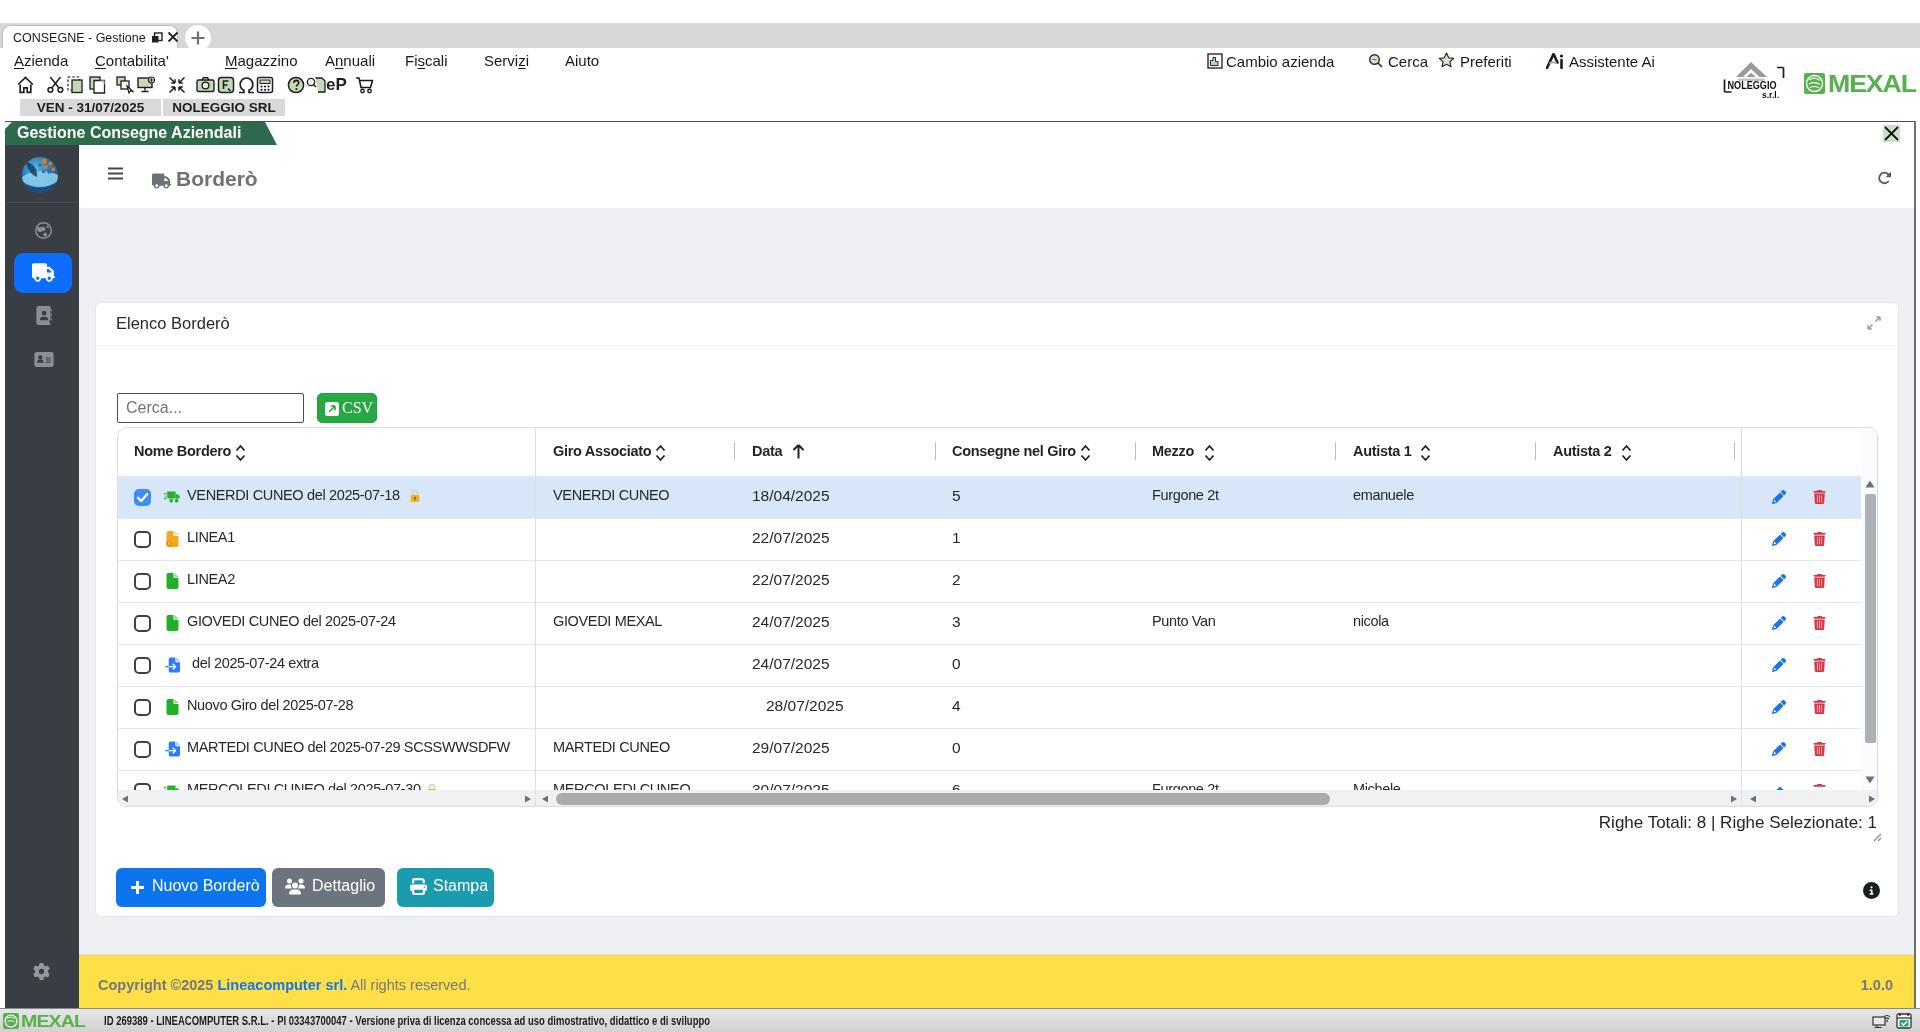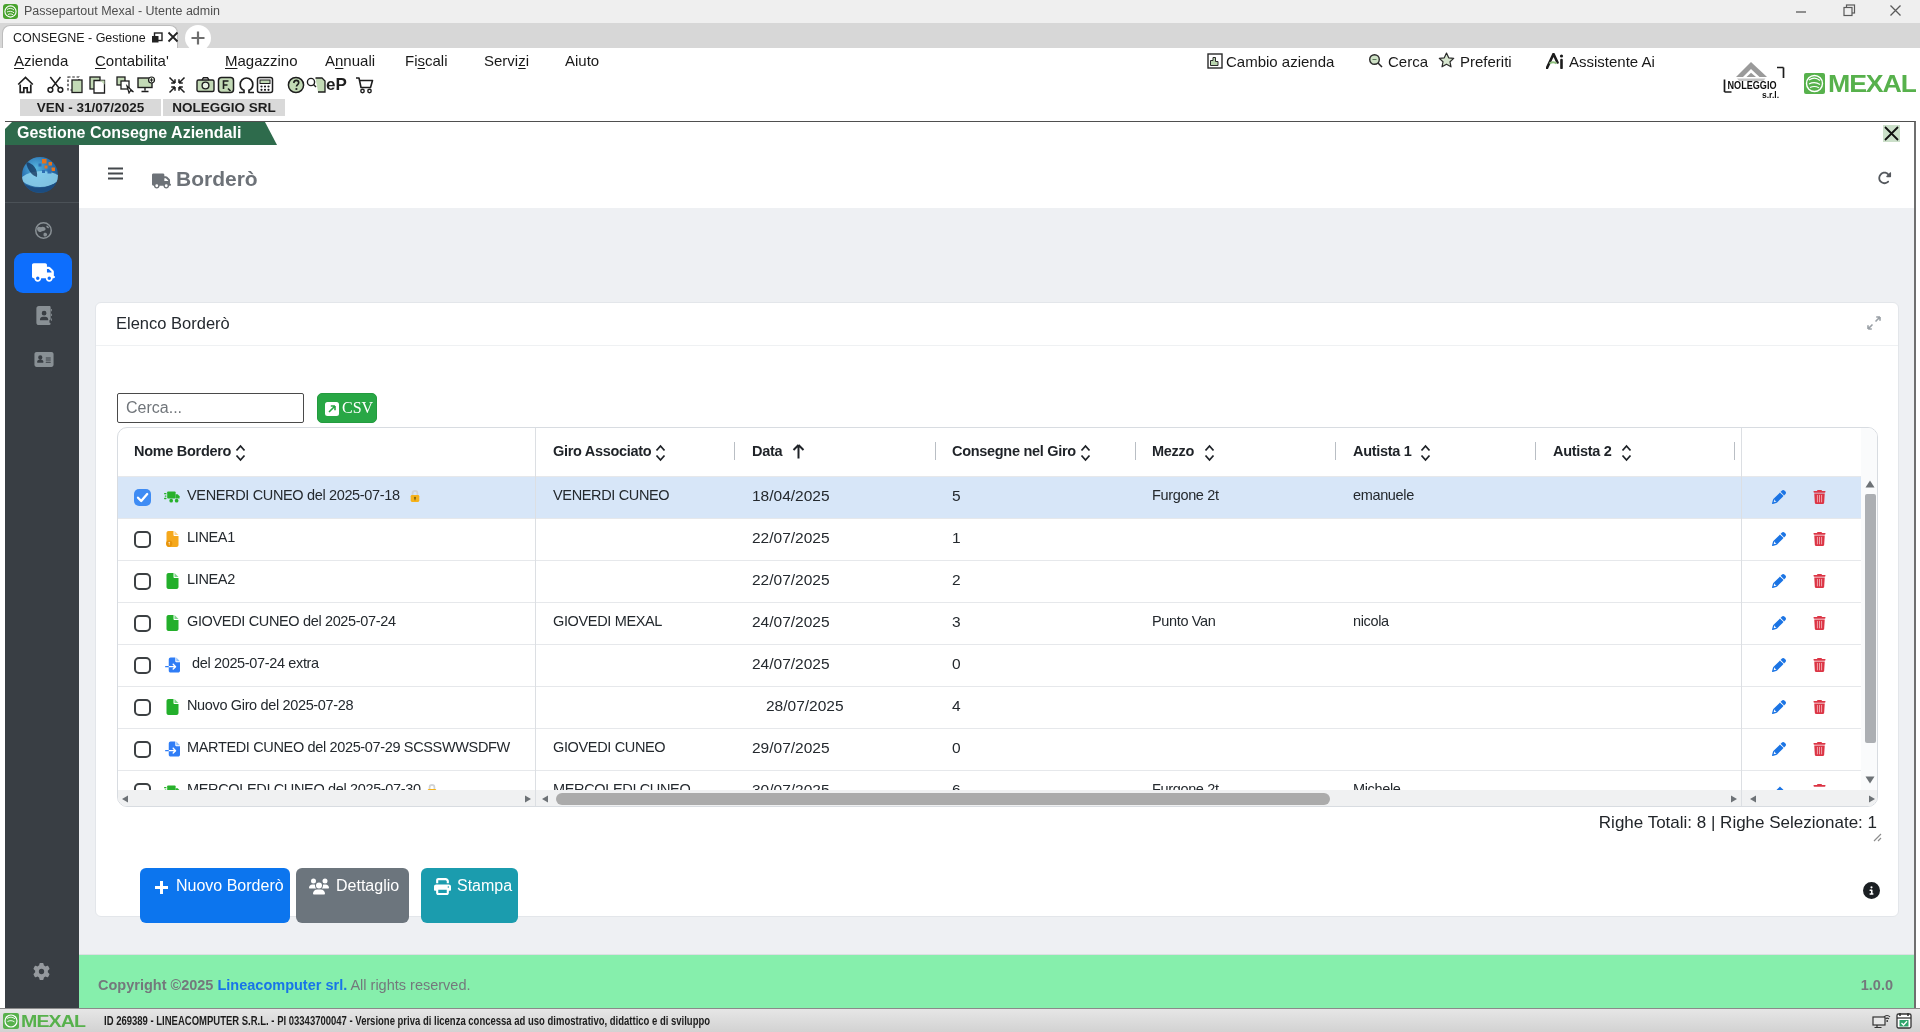--- a/index.html
+++ b/index.html
@@ -84,52 +84,34 @@
 .rtxt { position:absolute; font-size:14.5px; color:#24292e; white-space:nowrap; letter-spacing:-0.35px; }
 .rnum { font-size:15.5px !important; letter-spacing:0 !important; }
 .ricon { position:absolute; left:46px; }
 .hsb { position:absolute; top:362px; height:17px; background:#f0f1f2; }
 .hsb .arr { position:absolute; top:4.5px; }
 .vsbtrack { position:absolute; left:1743px; top:0; width:17px; height:362px; background:#fafbfc; }
 .vsbthumb { position:absolute; left:1747px; top:66px; width:11px; height:249px; background:#acafb3; border-radius:2px; }
 .pi { left:1654px; } .ti { left:1695px; }
 
 
-.bbtn { position:absolute; top:565px; height:55px; border-radius:6px; color:#fff; font-size:16px;
-  text-align:center;margin-left:24px; }
-
-
-#appfooter { position:absolute; left:0; top:832px; width:1835px; height:54px; background:#86efac;
+.bbtn { position:absolute; top:565px; height:39px; border-radius:6px; color:#fff; font-size:16px;
+  text-align:center; }
+
+
+#appfooter { position:absolute; left:0; top:832px; width:1835px; height:54px; background:#fde047;
   border-top:1px solid #dcdfe3; font-size:14.5px; color:#74787c; }
 
 
 #statusbar { position:absolute; left:0; top:1008px; width:1920px; height:24px;
   background:linear-gradient(#e6e6e6,#d2d2d2); border-top:1px solid #8a8a8a; }
 </style>
 </head>
 <body>
 <div id="stage">
-  <div id="titlebar">
-    <svg class="abs" style="left:3px;top:4px" width="15" height="15" viewBox="0 0 15 15">
-      <rect x="0" y="0" width="15" height="15" rx="3" fill="#4aa32f"></rect>
-      <circle cx="7.5" cy="7.5" r="5.6" fill="none" stroke="#fff" stroke-width="1.1"></circle>
-      <path d="M4 5.5c2-1.5 5-1.5 7 .5M4 8c2-1 5-1 7 .8M5 10.5c1.5-.8 3.5-.8 5 .3" stroke="#fff" stroke-width="0.9" fill="none"></path>
-    </svg>
-    <span class="ttext">Passepartout Mexal - Utente admin</span>
-    <svg class="abs" style="left:1795px;top:6px" width="12" height="12" viewBox="0 0 12 12">
-        <path d="M1 6h10" stroke="#5a5a5a" stroke-width="1.3"></path>
-      </svg>
-    <svg class="abs" style="left:1843px;top:4px" width="13" height="13" viewBox="0 0 13 13">
-        <rect x="3.5" y="1" width="8" height="8" fill="none" stroke="#5a5a5a" stroke-width="1.2"></rect>
-        <rect x="1" y="3.5" width="8" height="8" fill="#efefef" stroke="#5a5a5a" stroke-width="1.2"></rect>
-      </svg>
-    <svg class="abs" style="left:1889px;top:4px" width="13" height="13" viewBox="0 0 13 13">
-        <path d="M1.5 1.5l10 10M11.5 1.5l-10 10" stroke="#5a5a5a" stroke-width="1.3"></path>
-      </svg>
-  </div>
   <div id="tabrow">
     <div id="tab1">
       <span>CONSEGNE - Gestione</span>
       <svg class="abs" style="left:148px;top:6px" width="12" height="12" viewBox="0 0 12 12">
           <rect x="3.5" y="1" width="7.5" height="7.5" fill="none" stroke="#222" stroke-width="1.4"></rect>
           <rect x="1" y="4" width="6.5" height="6.5" fill="#222"></rect>
         </svg>
       <svg class="abs" style="left:164px;top:5px" width="12" height="12" viewBox="0 0 12 12">
           <path d="M1.5 1.5l9 9M10.5 1.5l-9 9" stroke="#222" stroke-width="1.8"></path>
         </svg>
@@ -471,21 +453,21 @@
           <span class="rtxt" style="left:69px;top:269px">Nuovo Giro del 2025-07-28</span>
           <span class="rtxt rnum" style="left:648px;top:269px">28/07/2025</span>
           <span class="rtxt rnum" style="left:834px;top:269px">4</span>
 
           <div class="cb" style="top:313px"></div>
           <svg class="ricon" style="left:47px;top:313px" width="15" height="16" viewBox="0 0 512 512">
               <path fill="#2f7df6" d="M128 64c0-35.3 28.7-64 64-64H352V128c0 17.7 14.3 32 32 32H512V448c0 35.3-28.7 64-64 64H192c-35.3 0-64-28.7-64-64V336H302.1l-39 39c-9.4 9.4-9.4 24.6 0 33.9s24.6 9.4 33.9 0l80-80c9.4-9.4 9.4-24.6 0-33.9l-80-80c-9.4-9.4-24.6-9.4-33.9 0s-9.4 24.6 0 33.9l39 39H128V64zM0 312c0-13.3 10.7-24 24-24H128v48H24c-13.3 0-24-10.7-24-24z"></path>
               <path fill="#8fc0fb" d="M384 0l128 128H384z"></path>
             </svg>
           <span class="rtxt" style="left:69px;top:311px">MARTEDI CUNEO del 2025-07-29 SCSSWWSDFW</span>
-          <span class="rtxt" style="left:435px;top:311px">GIOVEDI CUNEO</span>
+          <span class="rtxt" style="left:435px;top:311px">MARTEDI CUNEO</span>
           <span class="rtxt rnum" style="left:634px;top:311px">29/07/2025</span>
           <span class="rtxt rnum" style="left:834px;top:311px">0</span>
 
           <div class="cb" style="top:355px"></div>
           <svg class="ricon" style="top:356px" width="16" height="14" viewBox="0 0 20 16">
               <g fill="#28b12b">
                 <rect x="4" y="1" width="10.5" height="9" rx="1"></rect>
                 <path d="M14.5 4.5h2.6l2.4 2.7V10h-5z"></path>
                 <circle cx="9" cy="12.6" r="2.3"></circle>
                 <circle cx="15.8" cy="12.6" r="2.3"></circle>

